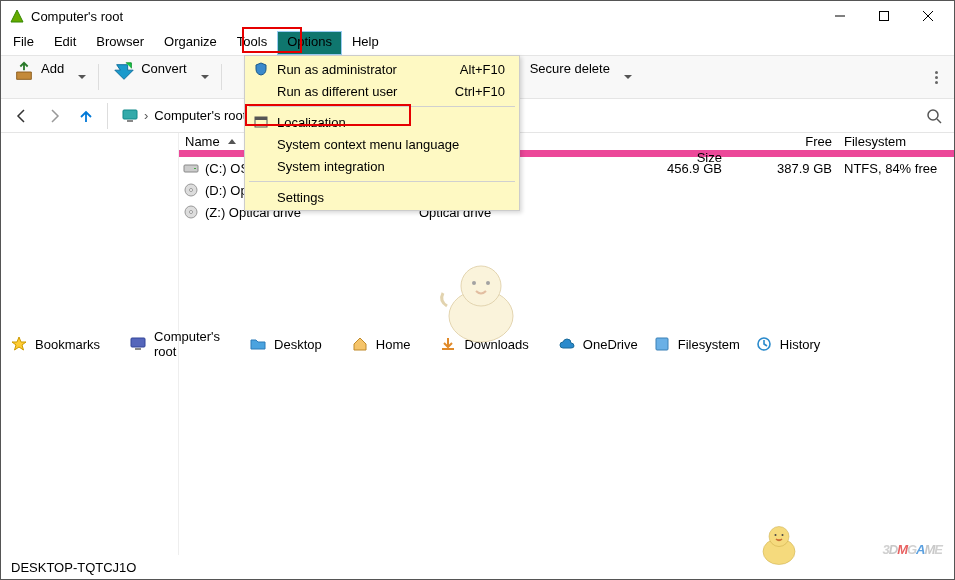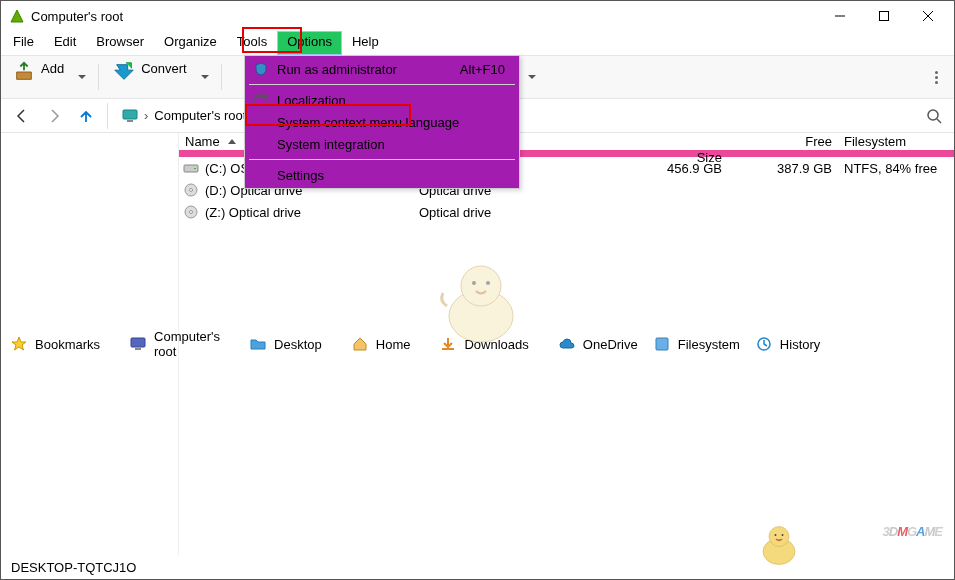--- a/index.html
+++ b/index.html
@@ -5,21 +5,21 @@
   * { box-sizing: border-box; margin: 0; padding: 0; font-family: "Segoe UI", Tahoma, sans-serif; font-size: 13px; }
   body { width: 955px; height: 580px; background: #fff; color: #000; position: relative; overflow: hidden; border:1px solid #555;}
   .titlebar { height: 30px; display: flex; align-items: center; padding: 0 4px 0 8px; }
   .titlebar .app-icon { width: 16px; height:16px; margin-right:6px; }
   .titlebar .title { flex:1; font-size:13px; }
   .win-controls { display:flex; gap:0; }
   .win-btn { width:44px; height:28px; display:flex; align-items:center; justify-content:center; }
   .win-btn svg { width:10px; height:10px; stroke:#000; stroke-width:1; fill:none;}
   .menubar { height:24px; display:flex; align-items:stretch; padding:0 2px; }
   .menubar .mitem { padding:3px 10px; }
-  .menubar .mitem.open { background:#22c55e; border:1px solid #99ccf3; padding:2px 9px; }
+  .menubar .mitem.open { background:#0f766e; border:1px solid #99ccf3; padding:2px 9px; }
   .red-box { position:absolute; border:2px solid #e60000; pointer-events:none; z-index:50; }
   .toolbar { height:44px; border-top:1px solid #e5e5e5; border-bottom:1px solid #e5e5e5; background:#f8f8f8; display:flex; align-items:center; padding:0 6px; gap:4px; position:relative;}
   .tool-btn { display:flex; align-items:flex-start; height:32px; padding:0 6px; gap:6px; }
   .tool-drop { width:16px; display:flex; align-items:center; justify-content:center; height:32px;}
   .sep { width:1px; height:26px; background:#ddd; margin:0 4px;}
   .navbar { height:34px; display:flex; align-items:center; padding:0 6px; gap:2px; border-bottom:1px solid #e5e5e5;}
   .nav-icon { width:30px; height:30px; display:flex; align-items:center; justify-content:center;}
   .breadcrumb { flex:1; height:26px; display:flex; align-items:center; padding:0 4px; }
   .bc-item { padding:0 4px; display:flex; align-items:center; gap:4px;}
   .bc-sep { color:#666; padding:0 2px; font-size:10px;}
@@ -39,26 +39,26 @@
   .col-fs { flex:1; padding-left:6px;}
   .rows { }
   .row { display:flex; height:22px; align-items:center; padding-right:8px;}
   .row .c-name { width:240px; padding-left:4px; display:flex; align-items:center; gap:6px;}
   .row .c-type { width:205px; }
   .row .c-size { width:110px; text-align:right; padding-right:12px;}
   .row .c-free { width:104px; text-align:right; padding-right:6px;}
   .row .c-fs { flex:1; padding-left:6px;}
   .drive-icon { width:16px; height:16px;}
   .statusbar { position:absolute; bottom:0; left:0; height:24px; display:flex; align-items:center; padding:0 10px; width:100%; color:#000000;}
-  .dropdown { position:absolute; left:243px; top:54px; width:276px; background:#a21caf; border:1px solid #ccc; box-shadow:2px 2px 4px rgba(0,0,0,.15); z-index:40; padding:2px;}
+  .dropdown { position:absolute; left:243px; top:54px; width:276px; background:#fef9c3; border:1px solid #ccc; box-shadow:2px 2px 4px rgba(0,0,0,.15); z-index:40; padding:2px;}
   .dd-item { height:22px; display:flex; align-items:center; padding:0 8px 0 30px; position:relative;}
   .dd-item .kb { position:absolute; right:12px; color:#000;}
   .dd-item .ico { position:absolute; left:6px; width:16px; height:16px; display:flex; align-items:center; justify-content:center;}
   .dd-sep { height:1px; background:#d0d0d0; margin:4px 2px;}
-  .watermark { position:absolute; right:12px; bottom:36px; font-size:28px; font-weight:700; font-style:italic; letter-spacing:-1px; color:#e0e0e0; z-index:5; pointer-events:none;}
+  .watermark { position:absolute; right:12px; bottom:18px; font-size:28px; font-weight:700; font-style:italic; letter-spacing:-1px; color:#e0e0e0; z-index:5; pointer-events:none;}
   .duck { position:absolute; left:430px; top:250px; width:100px; height:100px; opacity:.45; z-index:3; pointer-events:none;}
   .duck2 { position:absolute; right:150px; bottom:10px; width:50px; height:50px; opacity:.9; z-index:6; pointer-events:none;}
   .caret-down { width:0;height:0;border-left:4px solid transparent;border-right:4px solid transparent;border-top:4px solid #555; display:inline-block;}
   .chev::after{content:"›"; font-size:13px; color:#555;}
   .kebab { display:flex; flex-direction:column; gap:2px; align-items:center; justify-content:center; width:24px;}
   .kebab i{width:3px;height:3px;border-radius:50%;background:#666;}
   .sort-caret{width:0;height:0;border-left:4px solid transparent;border-right:4px solid transparent;border-bottom:5px solid #555;display:inline-block;margin-left:4px;}
 </style>
 </head>
 <body>
@@ -118,20 +118,23 @@
         <path d="M4 4 L16 4 L16 10 L22 10 L12 20 L2 10 L8 10 Z" fill="#1a9acc" stroke="#0a6a9a"></path>
         <path d="M14 2 L20 2 L20 8" fill="#1acc4a" stroke="#0a8a2a"></path>
       </svg>
     <span>Convert</span>
   </div>
   <div class="tool-drop">
       <span class="caret-down"></span>
     </div>
   <div class="sep"></div>
   <div style="flex:0 0 290px"></div>
+  <div class="tool-btn">
+    <span>Secure delete</span>
+  </div>
   <div class="tool-drop">
       <span class="caret-down"></span>
     </div>
   <div style="flex:1"></div>
   <div class="kebab">
       <i></i>
       <i></i>
       <i></i>
     </div>
 </div>
@@ -302,20 +305,24 @@
 
 <div class="dropdown">
   <div class="dd-item">
     <span class="ico">
         <svg width="14" height="14" viewBox="0 0 14 14">
           <path d="M7 1 L12 3 L12 7 Q12 12 7 13 Q2 12 2 7 L2 3 Z" fill="#3a8acc" stroke="#1a5a8a"></path>
         </svg>
       </span>
     <span>Run as administrator</span>
     <span class="kb">Alt+F10</span>
+  </div>
+  <div class="dd-item">
+    <span>Run as different user</span>
+    <span class="kb">Ctrl+F10</span>
   </div>
   <div class="dd-sep"></div>
   <div class="dd-item">
     <span class="ico">
         <svg width="14" height="14" viewBox="0 0 14 14">
           <rect x="1" y="2" width="12" height="10" fill="none" stroke="#555"></rect>
           <rect x="1" y="2" width="12" height="3" fill="#555"></rect>
         </svg>
       </span>
     <span>Localization</span>

